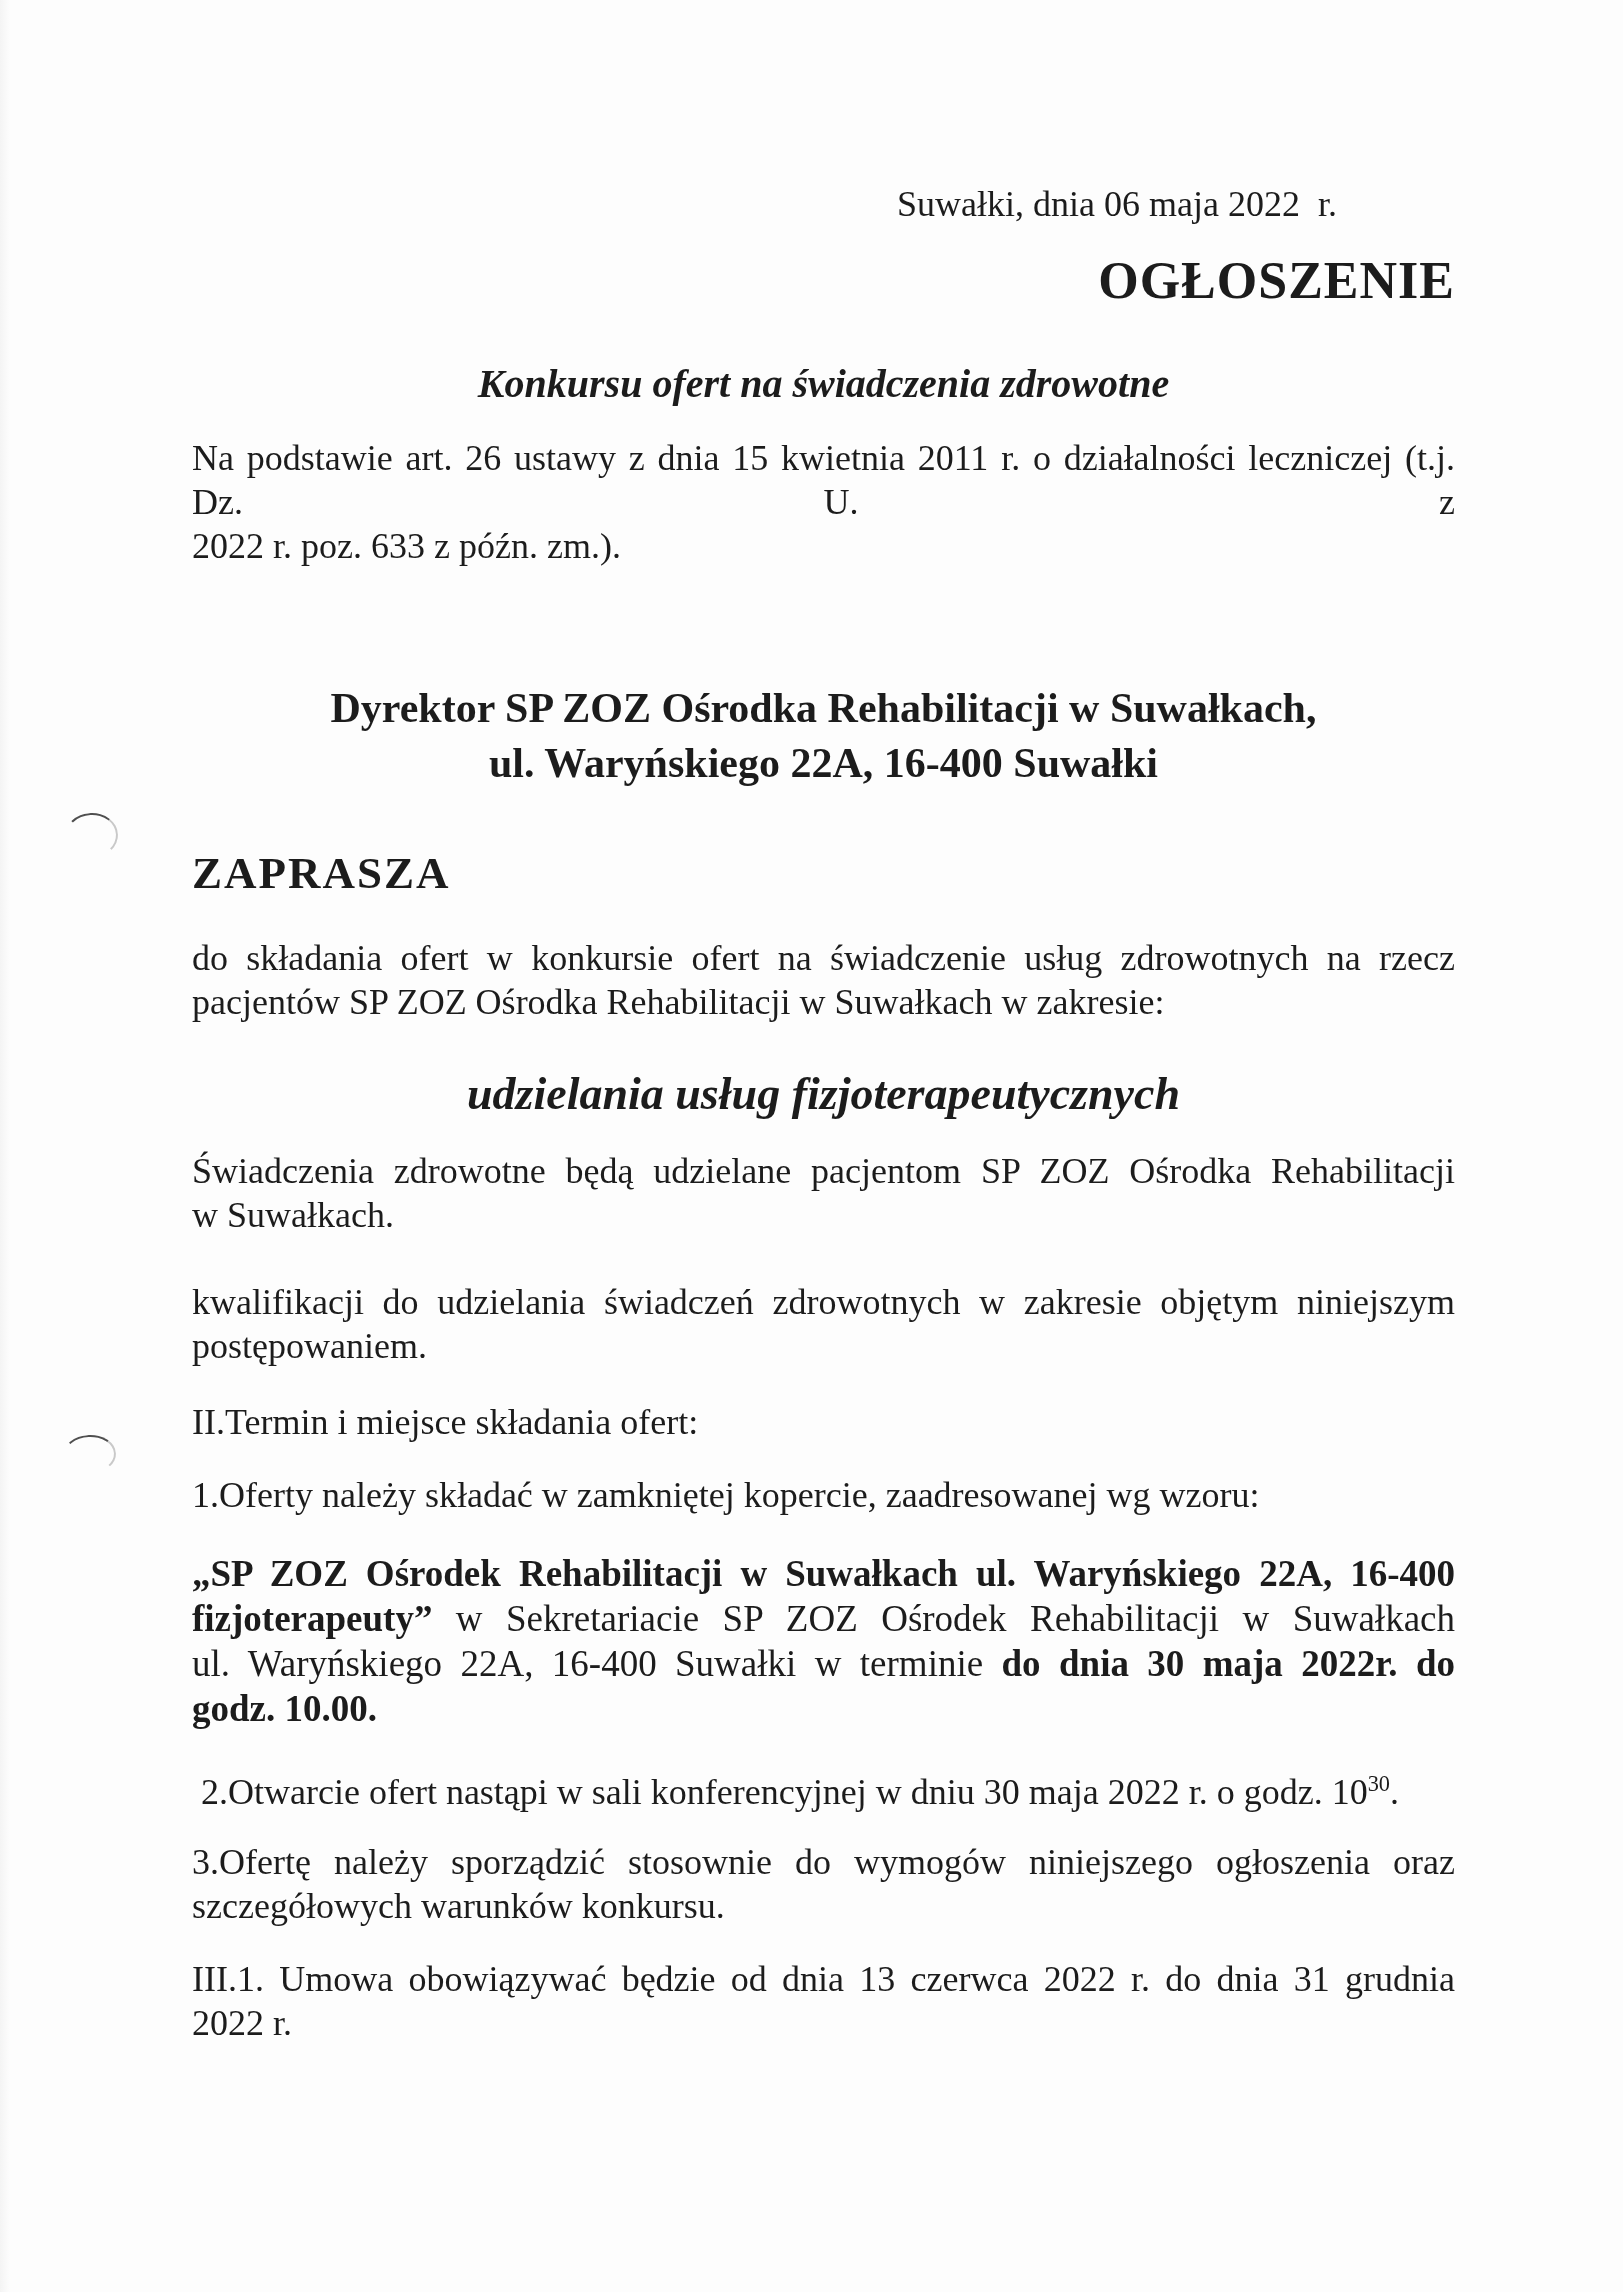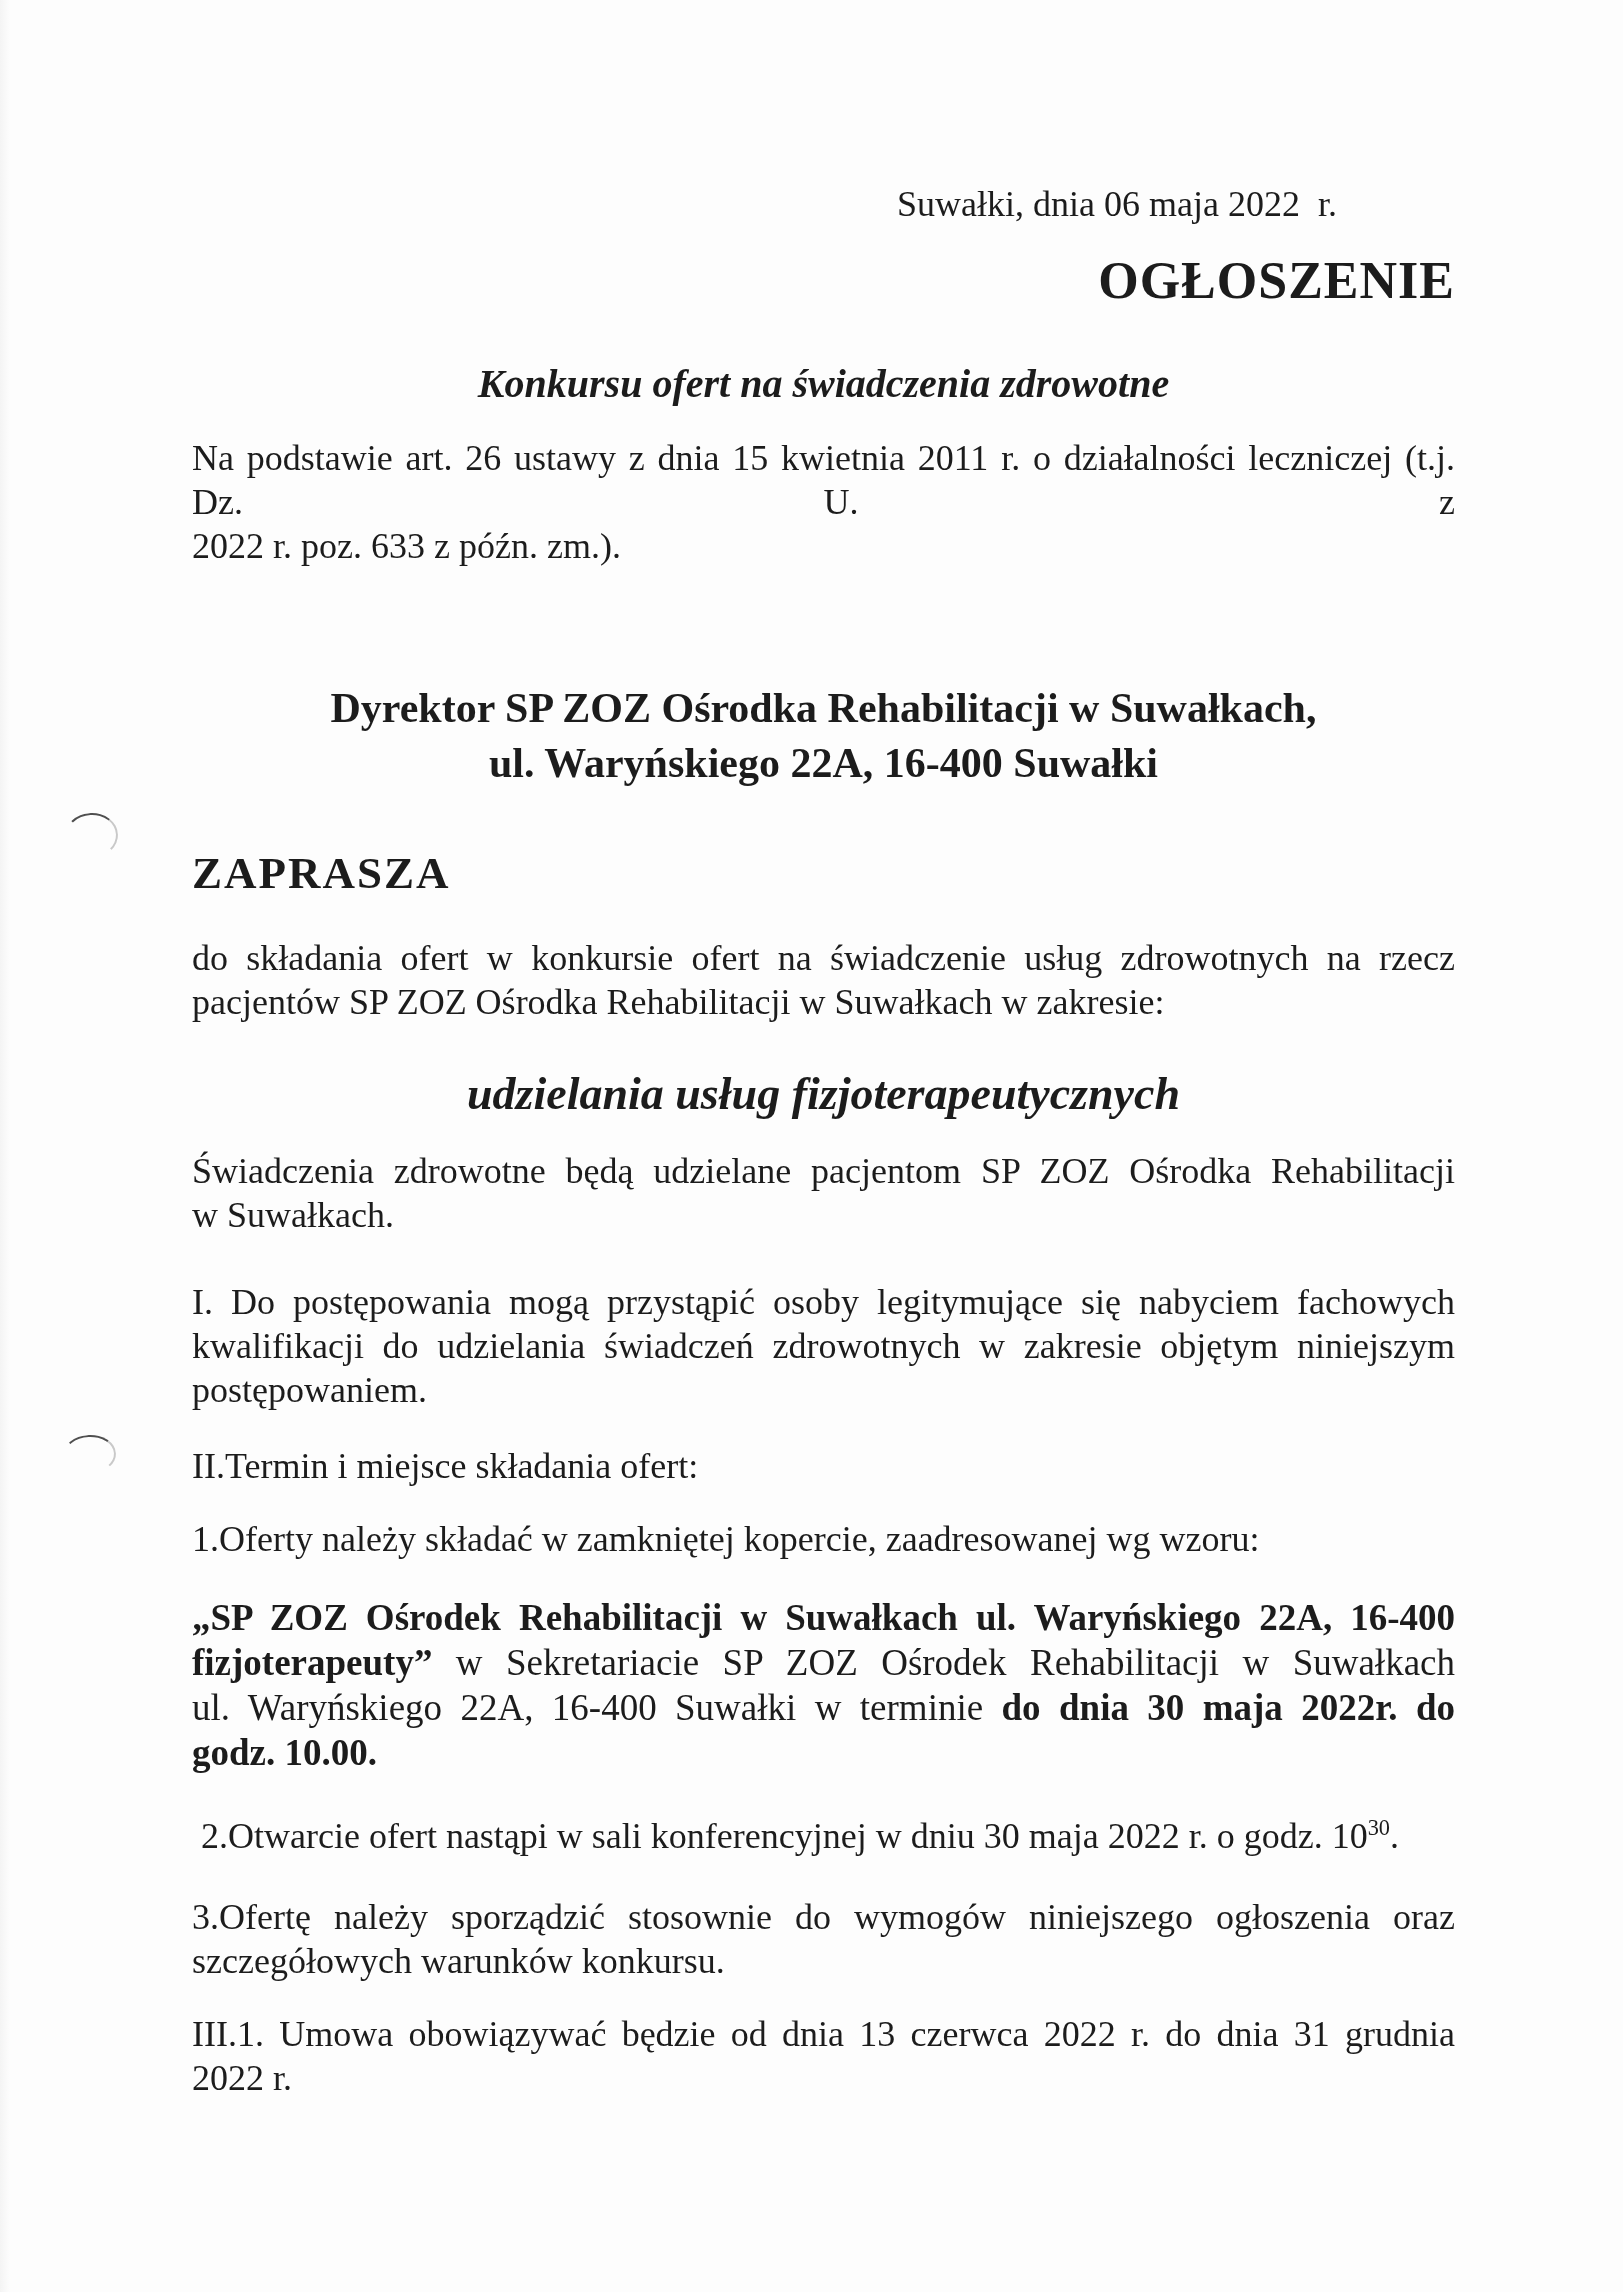--- a/index.html
+++ b/index.html
@@ -44,21 +44,21 @@
   .service-title {
     margin-top: 41px; text-align: center;
     font-size: 46px; line-height: 57px; font-weight: bold; font-style: italic;
   }
   .para-note      { margin-top: 27.4px; }
   .para-sec1      { margin-top: 43px; }
   .para-sec2h     { margin-top: 32px; }
   .para-item1     { margin-top: 29px; }
   .para-envelope  { margin-top: 34px; font-size: 37px; line-height: 45px; }
   .para-item2     { margin-top: 39px; margin-left: 9px; }
-  .para-item3     { margin-top: 37px; }
+  .para-item3     { margin-top: 26px; }
   .para-sec3      { margin-top: 29px; }
 
   .line { display: block; }
   .line.jl { text-align: justify; text-align-last: justify; }
   .b { font-weight: bold; }
   sup { font-size: 0.62em; line-height: 0; vertical-align: super; }
 
   .arc {
     position: absolute;
     border: 2.9px solid transparent;
@@ -103,21 +103,20 @@
     </div>
 
   <div class="service-title">udzielania usług fizjoterapeutycznych</div>
 
   <div class="para-note">
       <div class="line jl"><span>Świadczenia zdrowotne będą udzielane pacjentom SP ZOZ Ośrodka Rehabilitacji</span></div>
       <div class="line"><span>w Suwałkach.</span></div>
     </div>
 
   <div class="para-sec1">
-      <div class="line jl"><span>I. Do postępowania mogą przystąpić osoby legitymujące się nabyciem fachowych</span></div>
       <div class="line jl"><span>kwalifikacji do udzielania świadczeń zdrowotnych w zakresie objętym niniejszym</span></div>
       <div class="line"><span>postępowaniem.</span></div>
     </div>
 
   <div class="para-sec2h">II.Termin i miejsce składania ofert:</div>
 
   <div class="para-item1">1.Oferty należy składać w zamkniętej kopercie, zaadresowanej wg wzoru:</div>
 
   <div class="para-envelope">
       <div class="line jl"><span class="b">„SP ZOZ Ośrodek Rehabilitacji w Suwałkach ul. Waryńskiego 22A, 16-400</span></div>

